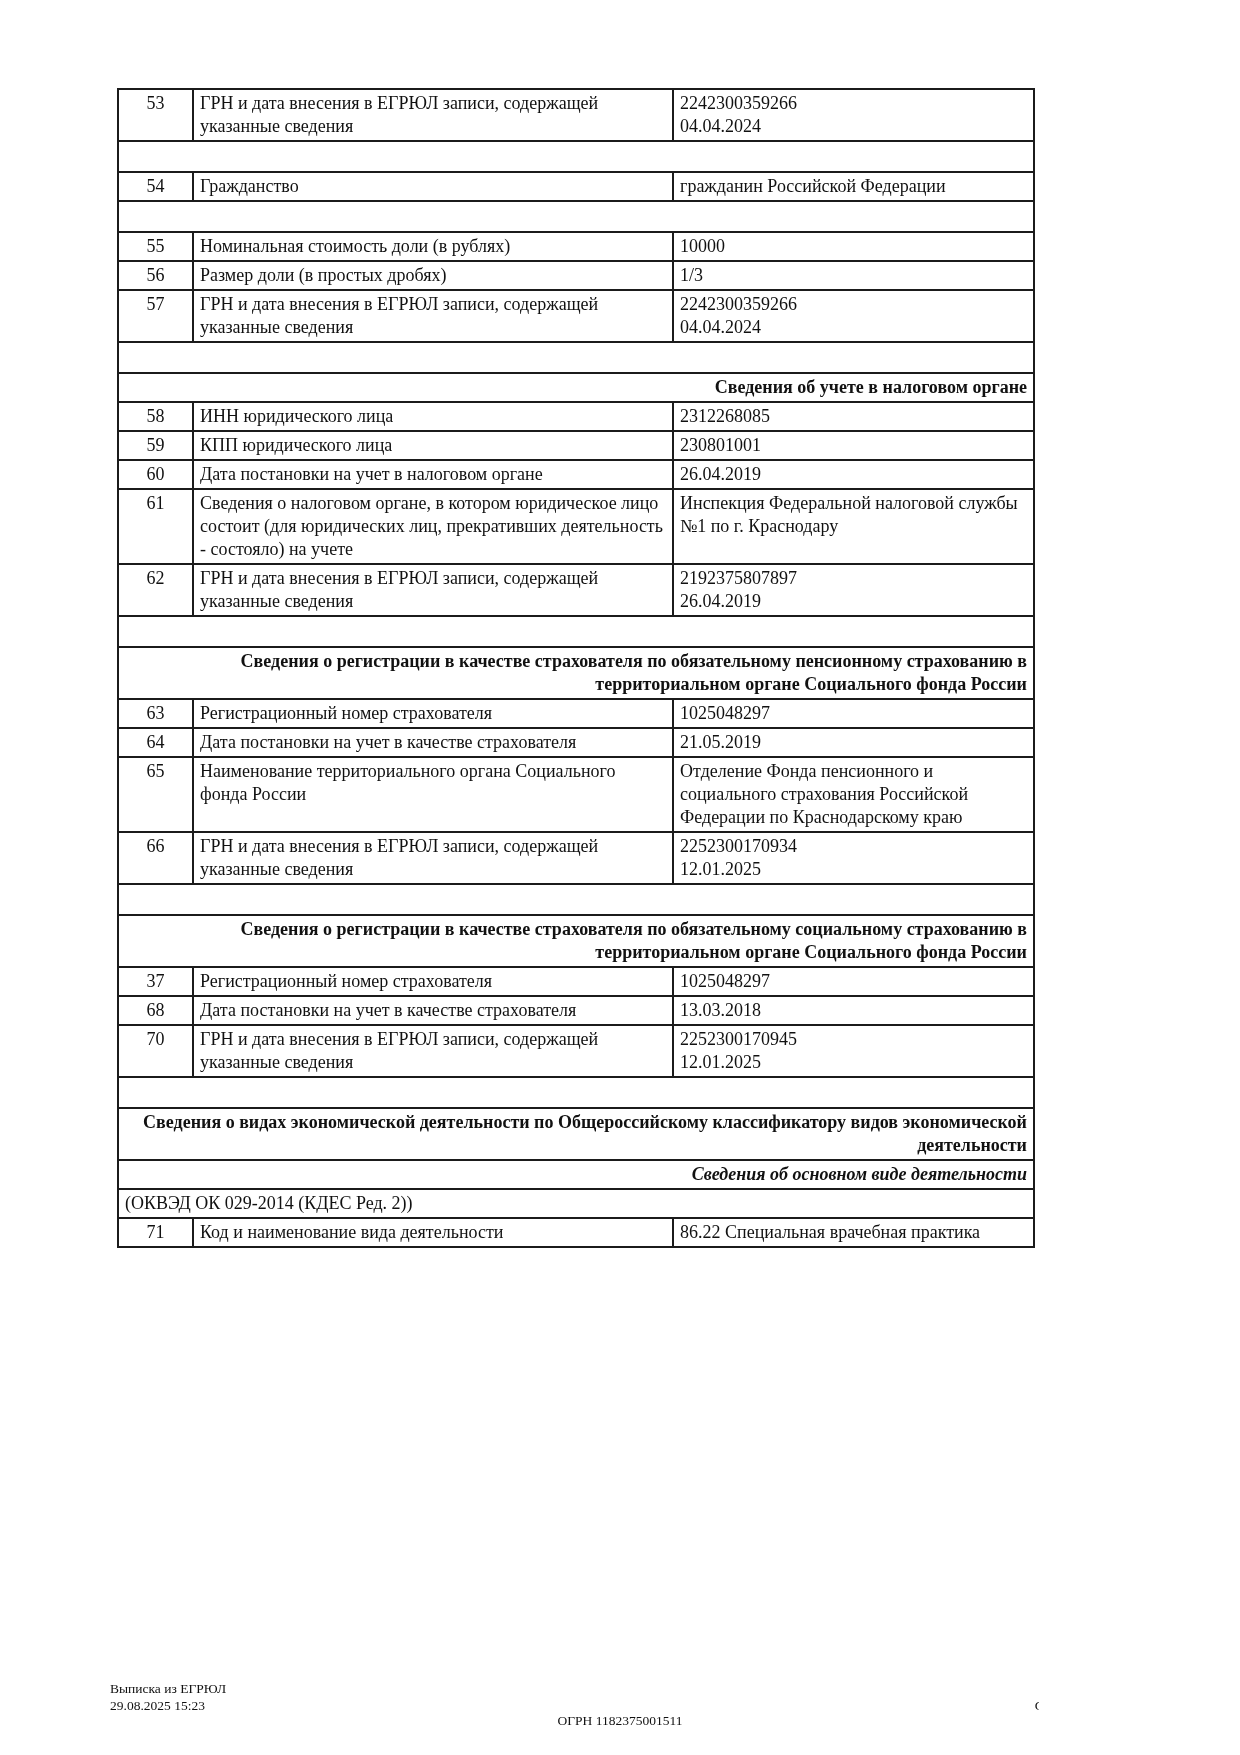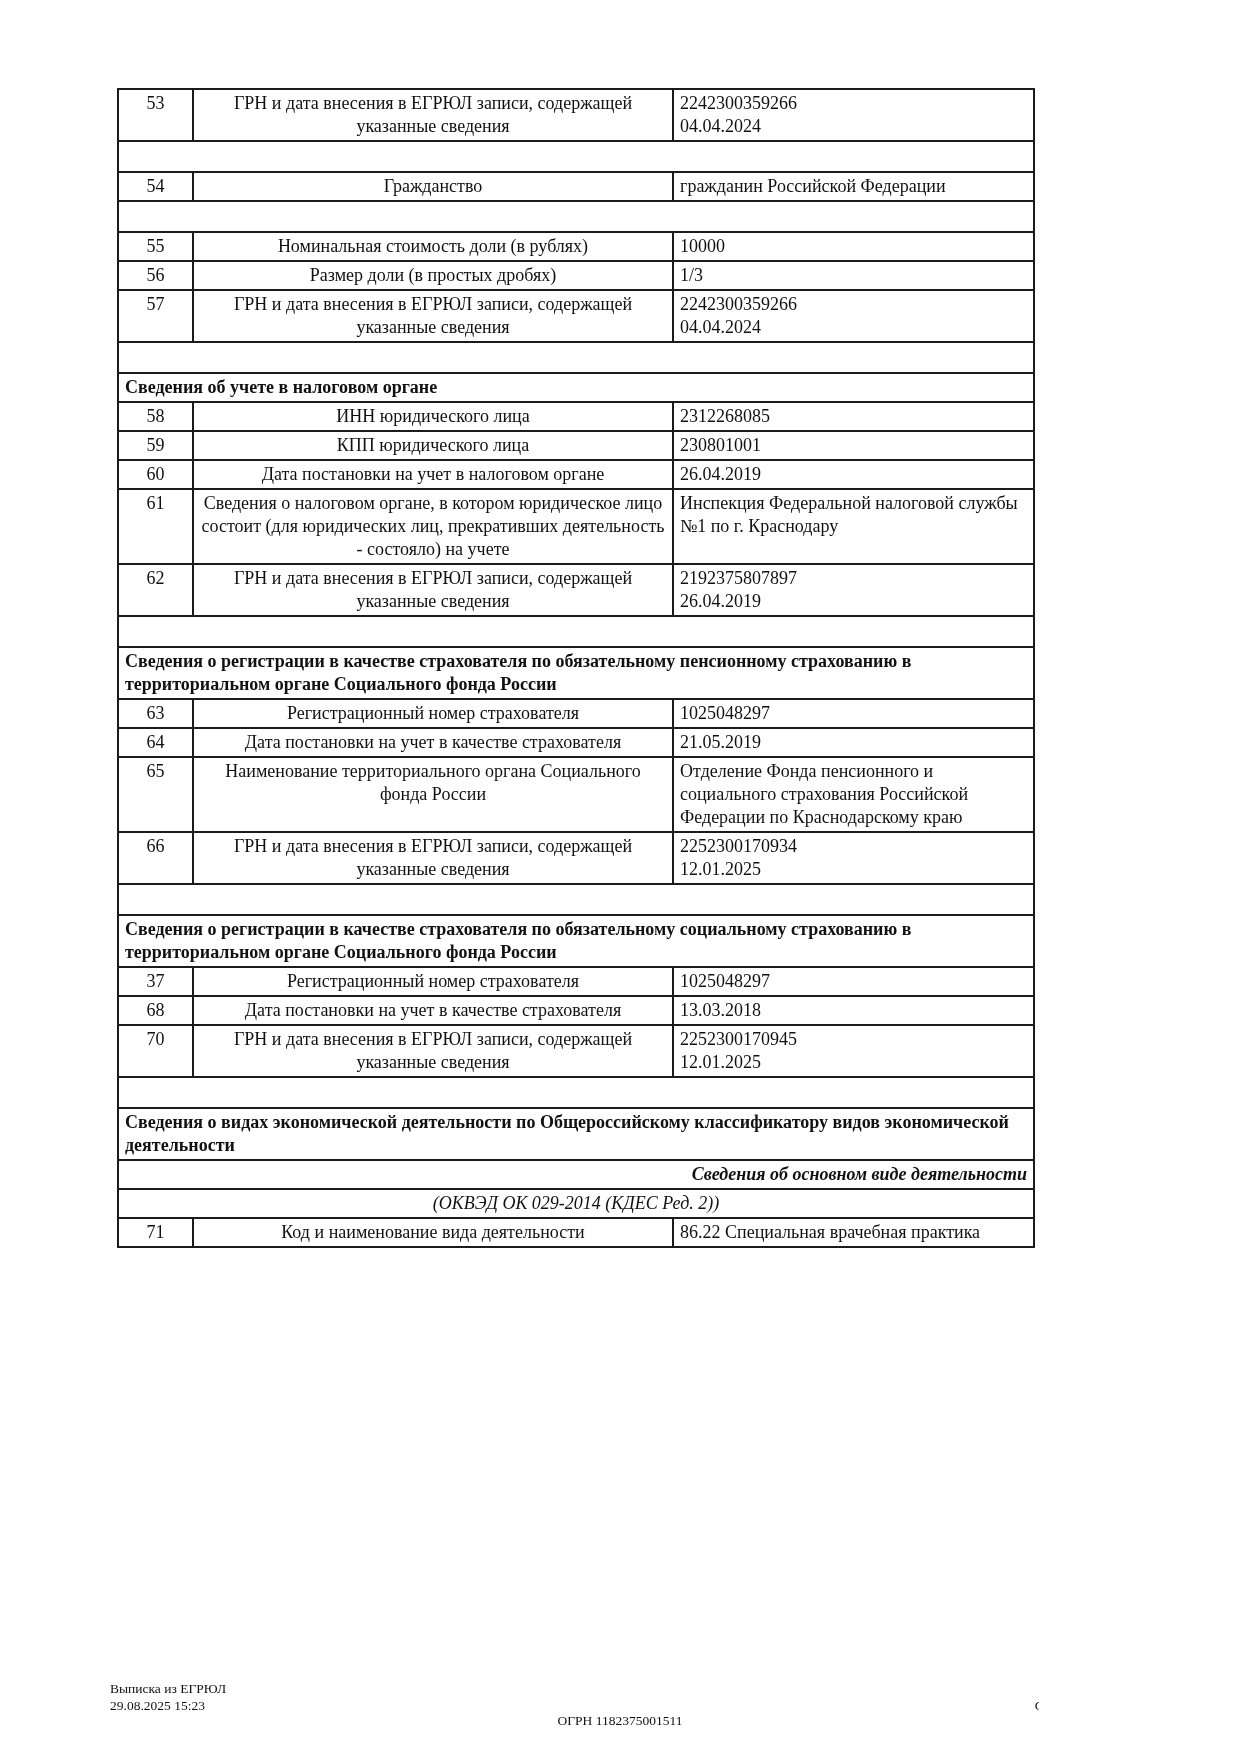--- a/index.html
+++ b/index.html
@@ -30,45 +30,42 @@
     border: 2px solid #1b1b1b;
     vertical-align: top;
     padding: 2px 6px;
   }
   td.c-num {
     text-align: center;
     padding: 2px 2px;
   }
   td.c-label {
     padding: 2px 130px 2px 6px;
-    text-align: center;
   }
   td.c-value {
     white-space: pre-line;
     padding: 2px 10px 2px 6px;
   }
   td.c-spacer {
     height: 25px;
     padding: 0;
   }
   td.c-section {
     font-weight: bold;
-    text-align: left;
+    text-align: right;
     padding: 3px 8px;
     border-radius: 10px;
   }
   td.c-sub-bi {
     font-weight: bold;
     font-style: italic;
     text-align: right;
     padding: 3px 8px;
   }
   td.c-sub-i {
-    font-style: italic;
-    text-align: center;
     padding: 3px 8px;
     border-radius: 10px;
   }
   .footer {
     position: absolute;
     left: 0;
     top: 1680px;
     width: 1240px;
     font-size: 13.5px;
     line-height: 17px;

